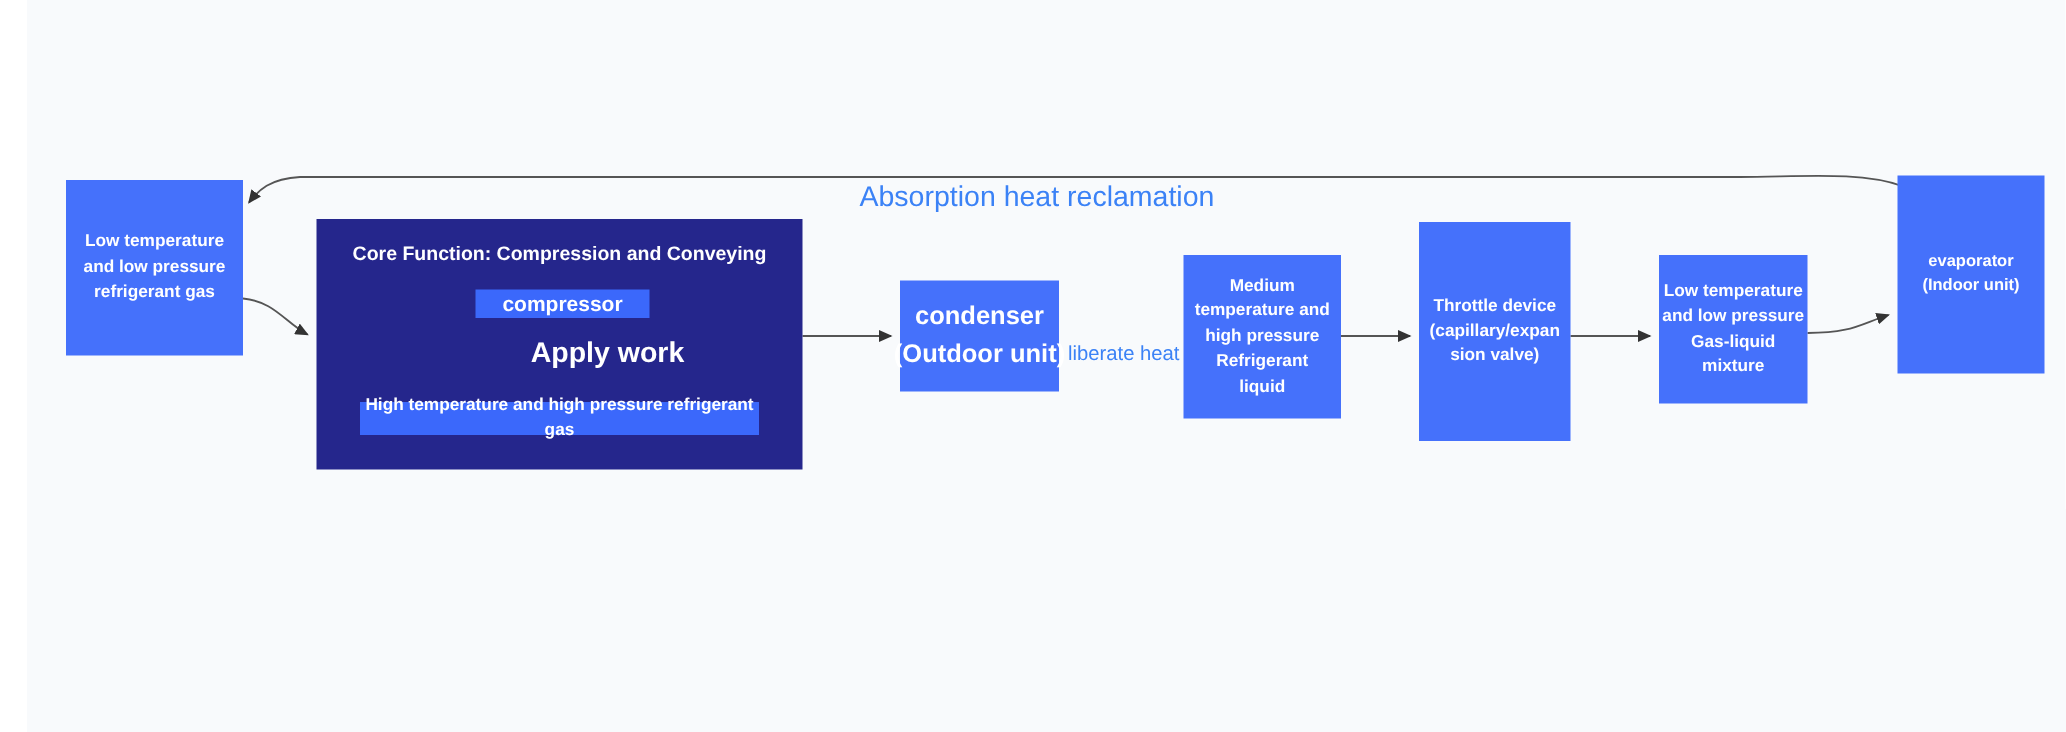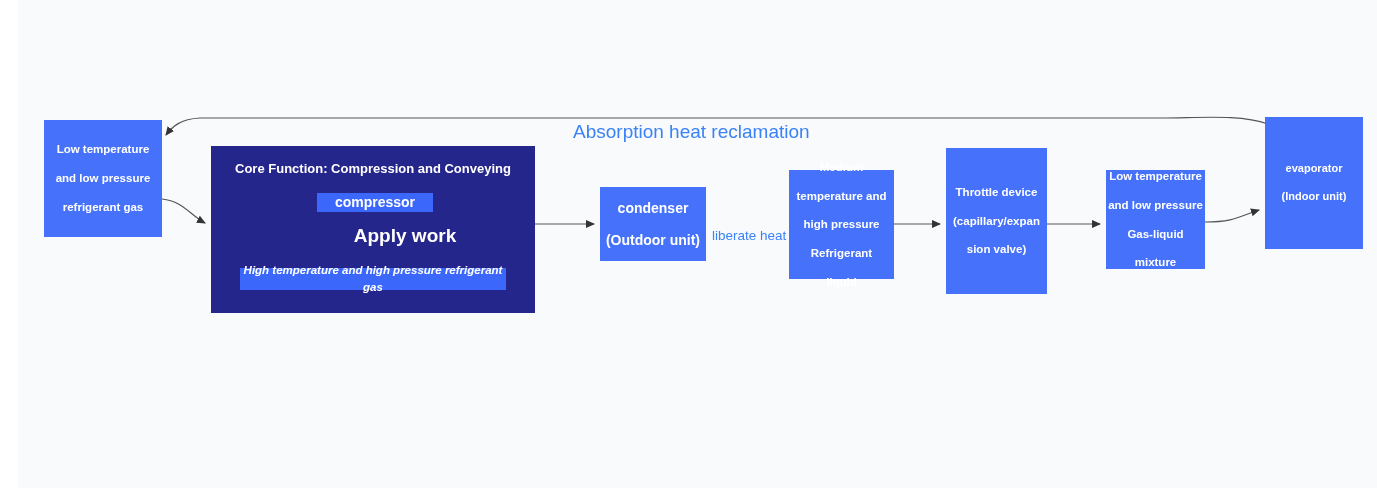--- a/index.html
+++ b/index.html
@@ -28,21 +28,20 @@
     background: #4571fb;
     color: #ffffff;
     display: flex;
     flex-direction: column;
     align-items: center;
     justify-content: center;
     text-align: center;
     font-weight: bold;
     box-sizing: border-box;
     line-height: 1.45;
-    gap: 12px;
   }
   .node .ln { display: block; white-space: nowrap; }
 
   
   #node-lowtemp-gas {
     left: 44px; top: 120px; width: 118px; height: 117px;
     font-size: 11.5px;
   }
   #node-core-container {
     left: 211px; top: 146px; width: 324px; height: 167px;
@@ -68,25 +67,25 @@
     left: 0; top: 76px; width: 100%;
     font-size: 19px; font-weight: bold; color: #ffffff; padding-left: 32px;
   }
   #node-hightemp-gas {
     position: absolute;
     left: 29px; top: 122px; width: 266px; height: 22px;
     background: #3b68fb;
     color: #ffffff;
     font-size: 11.5px;
     font-weight: bold;
-    display: flex; align-items: center; justify-content: center; font-style: italic;
+    display: flex; align-items: center; justify-content: center;
   }
   #node-condenser {
     left: 600px; top: 187px; width: 106px; height: 74px;
-    font-size: 14px;
+    font-size: 17px;
   }
   #node-medtemp-liquid {
     left: 789px; top: 170px; width: 105px; height: 109px;
     font-size: 11.5px;
   }
   #node-throttle {
     left: 946px; top: 148px; width: 101px; height: 146px;
     font-size: 11.5px;
   }
   #node-gasliquid-mixture {

